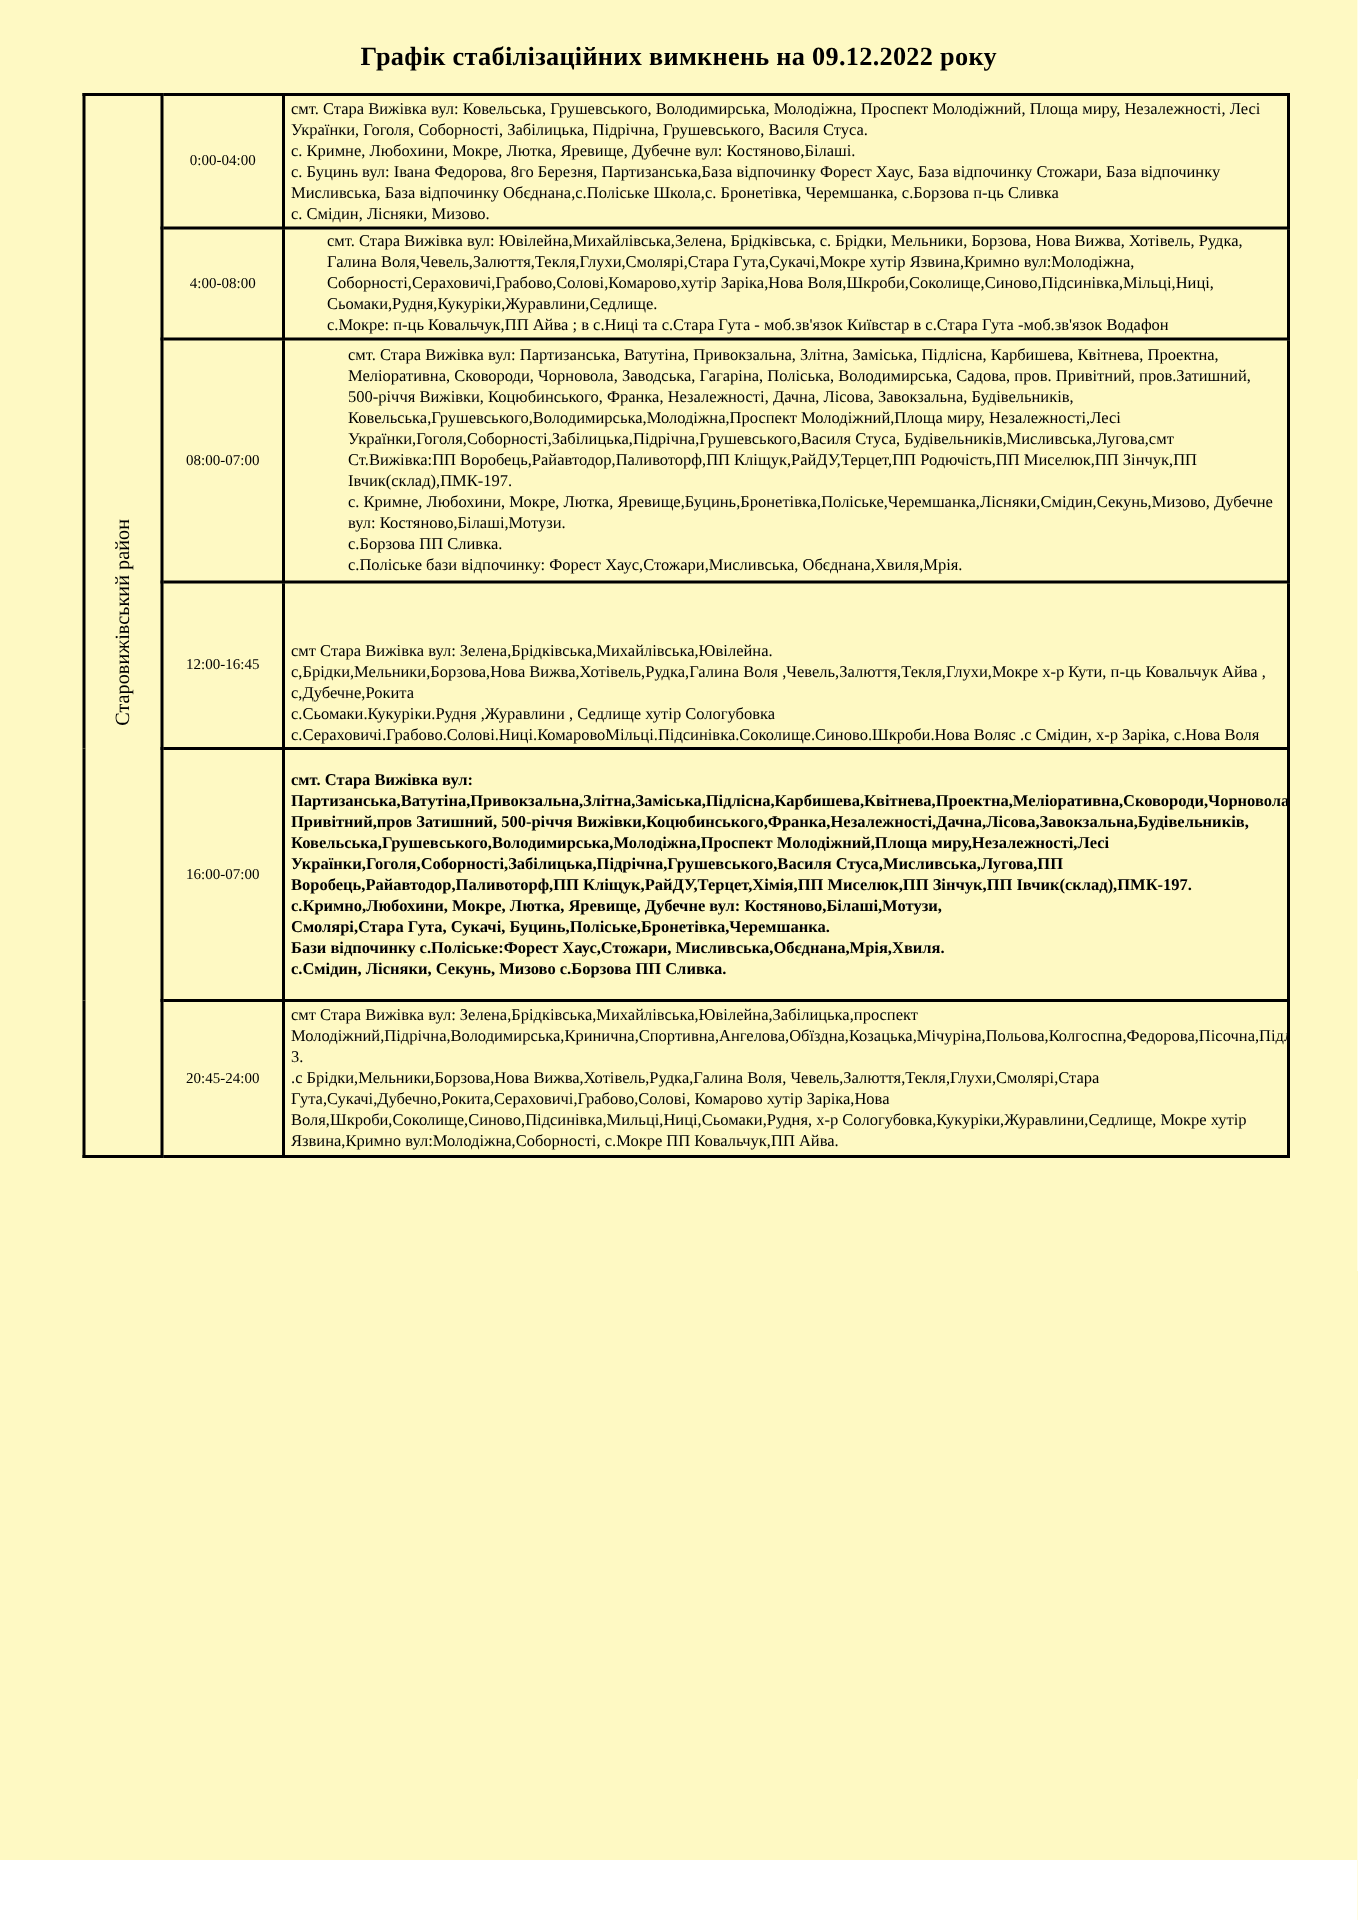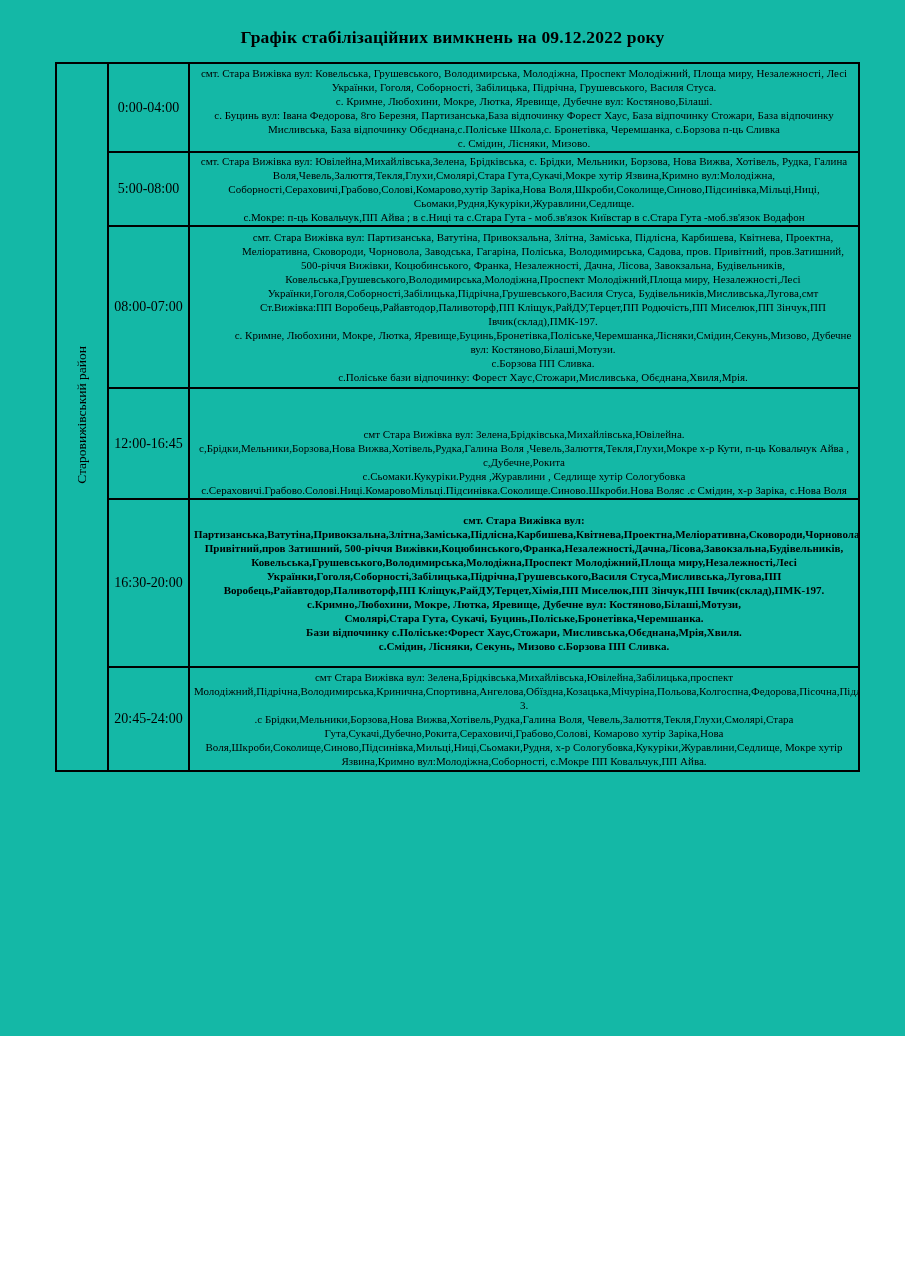--- a/index.html
+++ b/index.html
@@ -5,22 +5,22 @@
   html, body {
     margin: 0;
     padding: 0;
     background: #ffffff;
     color: #000000;
     font-family: "Liberation Serif", serif;
   }
   .page {
     position: relative;
     width: 905px;
-    height: 1036px;
-    background: #14b8a6;
+    height: 1240px;
+    background: #fef9c3;
     overflow: hidden;
   }
   .title {
     position: absolute;
     top: 27px;
     left: 0;
     width: 905px;
     margin: 0;
     text-align: center;
     font-size: 17.5px;
@@ -47,36 +47,35 @@
   .vtext {
     display: inline-block;
     writing-mode: vertical-rl;
     transform: rotate(180deg);
     font-size: 13.5px;
     white-space: nowrap;
   }
   td.time {
     width: 77px;
     text-align: center;
-    font-size: 14px;
+    font-size: 10px;
   }
   td.details {
     width: 668px;
     padding: 0;
   }
   .clamp {
     font-size: 11px;
     line-height: 14px;
     padding: 1px 4px;
     white-space: pre-line;
     overflow: hidden;
-    text-align: center;
   }
   tr.r0 { height: 89px; }  tr.r0 .clamp { max-height: 87px; }
-  tr.r1 { height: 74px; }  tr.r1 .clamp { max-height: 72px; }
+  tr.r1 { height: 74px; }  tr.r1 .clamp { max-height: 72px; margin-left: 24px; }
   tr.r2 { height: 162px; } tr.r2 .clamp { max-height: 160px; margin-left: 38px; }
   tr.r3 { height: 87px; }  tr.r3 .clamp { max-height: 85px; margin-top: 37px; }
   tr.r4 { height: 168px; } tr.r4 .clamp { max-height: 166px; font-weight: bold; }
   tr.r5 { height: 104px; } tr.r5 .clamp { max-height: 102px; }
 </style>
 </head>
 <body>
 
 <div class="page">
   <h1 class="title">Графік стабілізаційних вимкнень на 09.12.2022 року</h1>
@@ -89,21 +88,21 @@
         </td>
         <td class="time">0:00-04:00</td>
         <td class="details">
           <div class="clamp">смт. Стара Вижівка вул: Ковельська, Грушевського, Володимирська, Молодіжна, Проспект Молодіжний, Площа миру, Незалежності, Лесі Українки, Гоголя, Соборності, Забілицька, Підрічна, Грушевського, Василя Стуса.
 с. Кримне, Любохини, Мокре, Лютка, Яревище, Дубечне вул: Костяново,Білаші.
 с. Буцинь вул: Івана Федорова, 8го Березня, Партизанська,База відпочинку Форест Хаус, База відпочинку Стожари, База відпочинку Мисливська, База відпочинку Обєднана,с.Поліське Школа,с. Бронетівка, Черемшанка, с.Борзова п-ць Сливка
 с. Смідин, Лісняки, Мизово.</div>
         </td>
       </tr>
       <tr class="r1">
-        <td class="time">5:00-08:00</td>
+        <td class="time">4:00-08:00</td>
         <td class="details">
           <div class="clamp">смт. Стара Вижівка вул: Ювілейна,Михайлівська,Зелена, Брідківська, с. Брідки, Мельники, Борзова, Нова Вижва, Хотівель, Рудка, Галина Воля,Чевель,Залюття,Текля,Глухи,Смолярі,Стара Гута,Сукачі,Мокре хутір Язвина,Кримно вул:Молодіжна, Соборності,Сераховичі,Грабово,Солові,Комарово,хутір Заріка,Нова Воля,Шкроби,Соколище,Синово,Підсинівка,Мільці,Ниці, Сьомаки,Рудня,Кукуріки,Журавлини,Седлище.
 с.Мокре: п-ць Ковальчук,ПП Айва ; в с.Ниці та с.Стара Гута - моб.зв'язок Київстар  в с.Стара Гута -моб.зв'язок Водафон</div>
         </td>
       </tr>
       <tr class="r2">
         <td class="time">08:00-07:00</td>
         <td class="details">
           <div class="clamp">смт. Стара Вижівка вул: Партизанська, Ватутіна, Привокзальна, Злітна, Заміська, Підлісна, Карбишева, Квітнева, Проектна, Меліоративна, Сковороди, Чорновола, Заводська, Гагаріна, Поліська, Володимирська, Садова, пров. Привітний, пров.Затишний,  500-річчя Вижівки, Коцюбинського, Франка, Незалежності, Дачна, Лісова, Завокзальна, Будівельників, Ковельська,Грушевського,Володимирська,Молодіжна,Проспект Молодіжний,Площа миру, Незалежності,Лесі Українки,Гоголя,Соборності,Забілицька,Підрічна,Грушевського,Василя Стуса, Будівельників,Мисливська,Лугова,смт Ст.Вижівка:ПП Воробець,Райавтодор,Паливоторф,ПП Кліщук,РайДУ,Терцет,ПП Родючість,ПП Миселюк,ПП Зінчук,ПП Івчик(склад),ПМК-197.
 с. Кримне, Любохини, Мокре, Лютка, Яревище,Буцинь,Бронетівка,Поліське,Черемшанка,Лісняки,Смідин,Секунь,Мизово, Дубечне вул: Костяново,Білаші,Мотузи.
@@ -114,21 +113,21 @@
       <tr class="r3">
         <td class="time">12:00-16:45</td>
         <td class="details">
           <div class="clamp">смт Стара Вижівка вул:  Зелена,Брідківська,Михайлівська,Ювілейна.
 с,Брідки,Мельники,Борзова,Нова Вижва,Хотівель,Рудка,Галина Воля ,Чевель,Залюття,Текля,Глухи,Мокре х-р Кути, п-ць  Ковальчук Айва , с,Дубечне,Рокита
 с.Сьомаки.Кукуріки.Рудня ,Журавлини , Седлище хутір Сологубовка
 с.Сераховичі.Грабово.Солові.Ниці.КомаровоМільці.Підсинівка.Соколище.Синово.Шкроби.Нова Воляс .с Смідин, х-р Заріка, с.Нова Воля</div>
         </td>
       </tr>
       <tr class="r4">
-        <td class="time">16:30-20:00</td>
+        <td class="time">16:00-07:00</td>
         <td class="details">
           <div class="clamp">смт. Стара Вижівка вул:
 Партизанська,Ватутіна,Привокзальна,Злітна,Заміська,Підлісна,Карбишева,Квітнева,Проектна,Меліоративна,Сковороди,Чорновола,Заводська,Гагаріна,Поліська,Володимирська,Садова,пров Привітний,пров Затишний, 500-річчя Вижівки,Коцюбинського,Франка,Незалежності,Дачна,Лісова,Завокзальна,Будівельників, Ковельська,Грушевського,Володимирська,Молодіжна,Проспект Молодіжний,Площа миру,Незалежності,Лесі Українки,Гоголя,Соборності,Забілицька,Підрічна,Грушевського,Василя Стуса,Мисливська,Лугова,ПП Воробець,Райавтодор,Паливоторф,ПП Кліщук,РайДУ,Терцет,Хімія,ПП Миселюк,ПП Зінчук,ПП Івчик(склад),ПМК-197.
 с.Кримно,Любохини, Мокре, Лютка, Яревище, Дубечне вул: Костяново,Білаші,Мотузи,
 Смолярі,Стара Гута, Сукачі, Буцинь,Поліське,Бронетівка,Черемшанка.
 Бази відпочинку с.Поліське:Форест Хаус,Стожари, Мисливська,Обєднана,Мрія,Хвиля.
 с.Смідин, Лісняки, Секунь, Мизово с.Борзова ПП Сливка.</div>
         </td>
       </tr>
       <tr class="r5">

